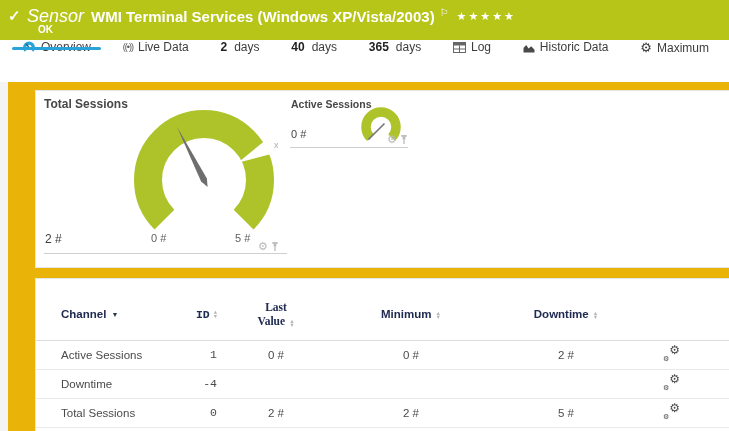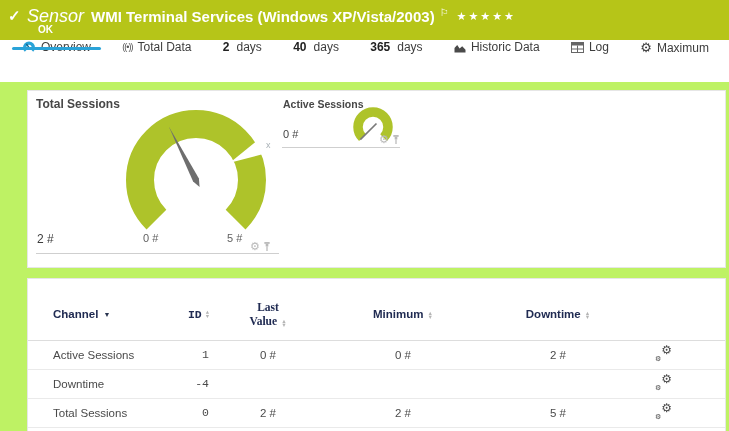--- a/index.html
+++ b/index.html
@@ -21,21 +21,21 @@
             padding:0 10px 0 12px; justify-content:space-between; }
   .tab { position:relative; display:flex; align-items:center; gap:5px;
          padding:0 10px; font-size:12px; color:#3d3d3d; cursor:pointer; }
   .tab .num { font-weight:bold; color:#222; margin-right:2px; }
   .tab.active::after { content:''; position:absolute; left:0; right:0; bottom:4px;
                        height:3px; background:#2aa3d8; border-radius:2px; }
   .live-glyph { font-size:9px; color:#555; letter-spacing:-1px; }
   .gear-glyph { font-size:13px; color:#3d3d3d; }
 
   
-  .content { position:relative; height:349px; background:#bef264; }
+  .content { position:relative; height:349px; background:#eab308;margin-left:8px; }
   .panel { position:absolute; left:27px; width:699px; background:#fff;
            border:1px solid #e6e6e6; }
   .panel.gauges { top:8px; height:178px; }
   .panel.channels { top:196px; height:170px; }
 
   .g-title { position:absolute; font-weight:bold; color:#474747; }
   .g-title.big { left:8px; top:6px; font-size:12px; }
   .g-title.small { left:255px; top:7px; font-size:10.5px; }
   .g-label { position:absolute; font-size:11px; color:#5f5f5f; }
   .g-current { position:absolute; font-size:12px; color:#3c3c3c; }
@@ -79,48 +79,48 @@
 <div class="tabbar">
   <div class="tab active">
     <svg width="14" height="14" viewBox="0 0 14 14">
       <path d="M 4 10.5 A 4.3 4.3 0 1 1 10 10.5" fill="none" stroke="#2aa3d8" stroke-width="3.4"></path>
       <line x1="7" y1="7.6" x2="4.4" y2="3.8" stroke="#17658a" stroke-width="1.4"></line>
     </svg>
     <span>Overview</span>
   </div>
   <div class="tab">
     <span class="live-glyph">((•))</span>
-    <span>Total Data</span>
+    <span>Live Data</span>
   </div>
   <div class="tab">
     <span class="num">2</span>
     <span>days</span>
   </div>
   <div class="tab">
     <span class="num">40</span>
     <span>days</span>
   </div>
   <div class="tab">
     <span class="num">365</span>
     <span>days</span>
-  </div>
-  <div class="tab">
-    <svg width="12" height="11" viewBox="0 0 12 11">
-      <polygon points="0.5,10.5 0.5,6 3.2,3 5.6,6.6 8.2,4.2 11.5,7.8 11.5,10.5" fill="#4a4a4a"></polygon>
-    </svg>
-    <span>Historic Data</span>
   </div>
   <div class="tab">
     <svg width="13" height="11" viewBox="0 0 13 11">
       <rect x="0.5" y="0.5" width="12" height="10" fill="none" stroke="#666" stroke-width="1"></rect>
       <rect x="0.5" y="0.5" width="12" height="3" fill="#666"></rect>
       <line x1="6.5" y1="3.5" x2="6.5" y2="10.5" stroke="#666" stroke-width="1"></line>
       <line x1="0.5" y1="7" x2="12.5" y2="7" stroke="#666" stroke-width="1"></line>
     </svg>
     <span>Log</span>
+  </div>
+  <div class="tab">
+    <svg width="12" height="11" viewBox="0 0 12 11">
+      <polygon points="0.5,10.5 0.5,6 3.2,3 5.6,6.6 8.2,4.2 11.5,7.8 11.5,10.5" fill="#4a4a4a"></polygon>
+    </svg>
+    <span>Historic Data</span>
   </div>
   <div class="tab">
     <span class="gear-glyph">⚙</span>
     <span>Maximum</span>
   </div>
 </div>
 
 <div class="content">
 
   <div class="panel gauges">

